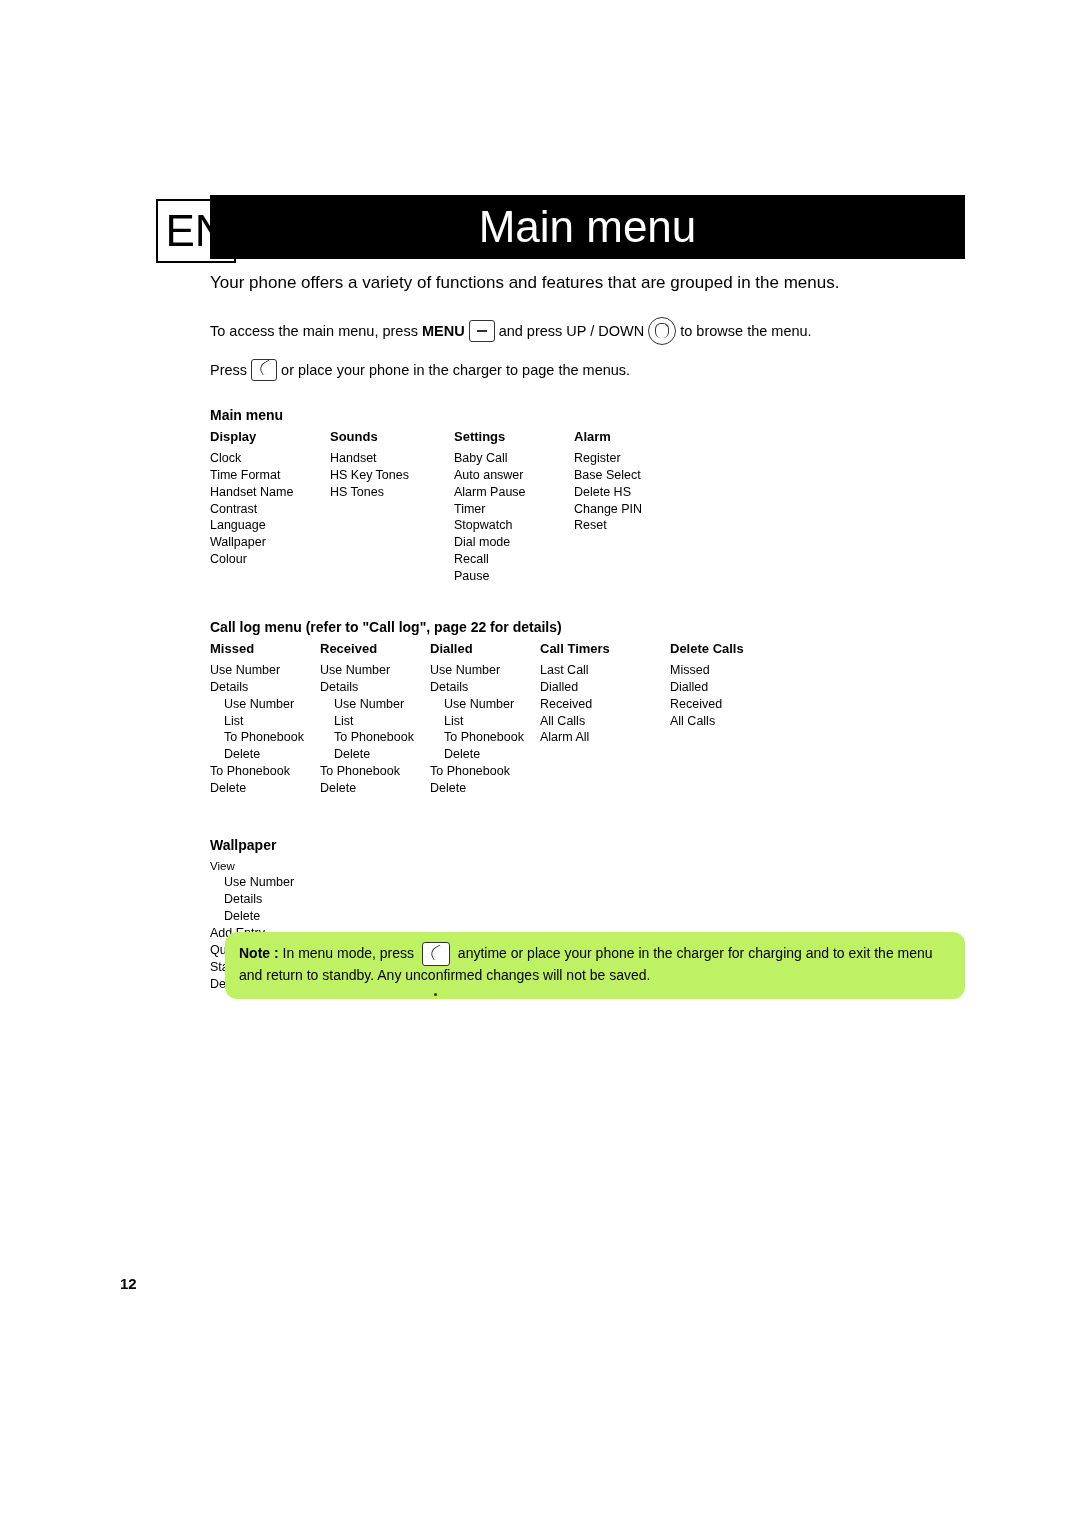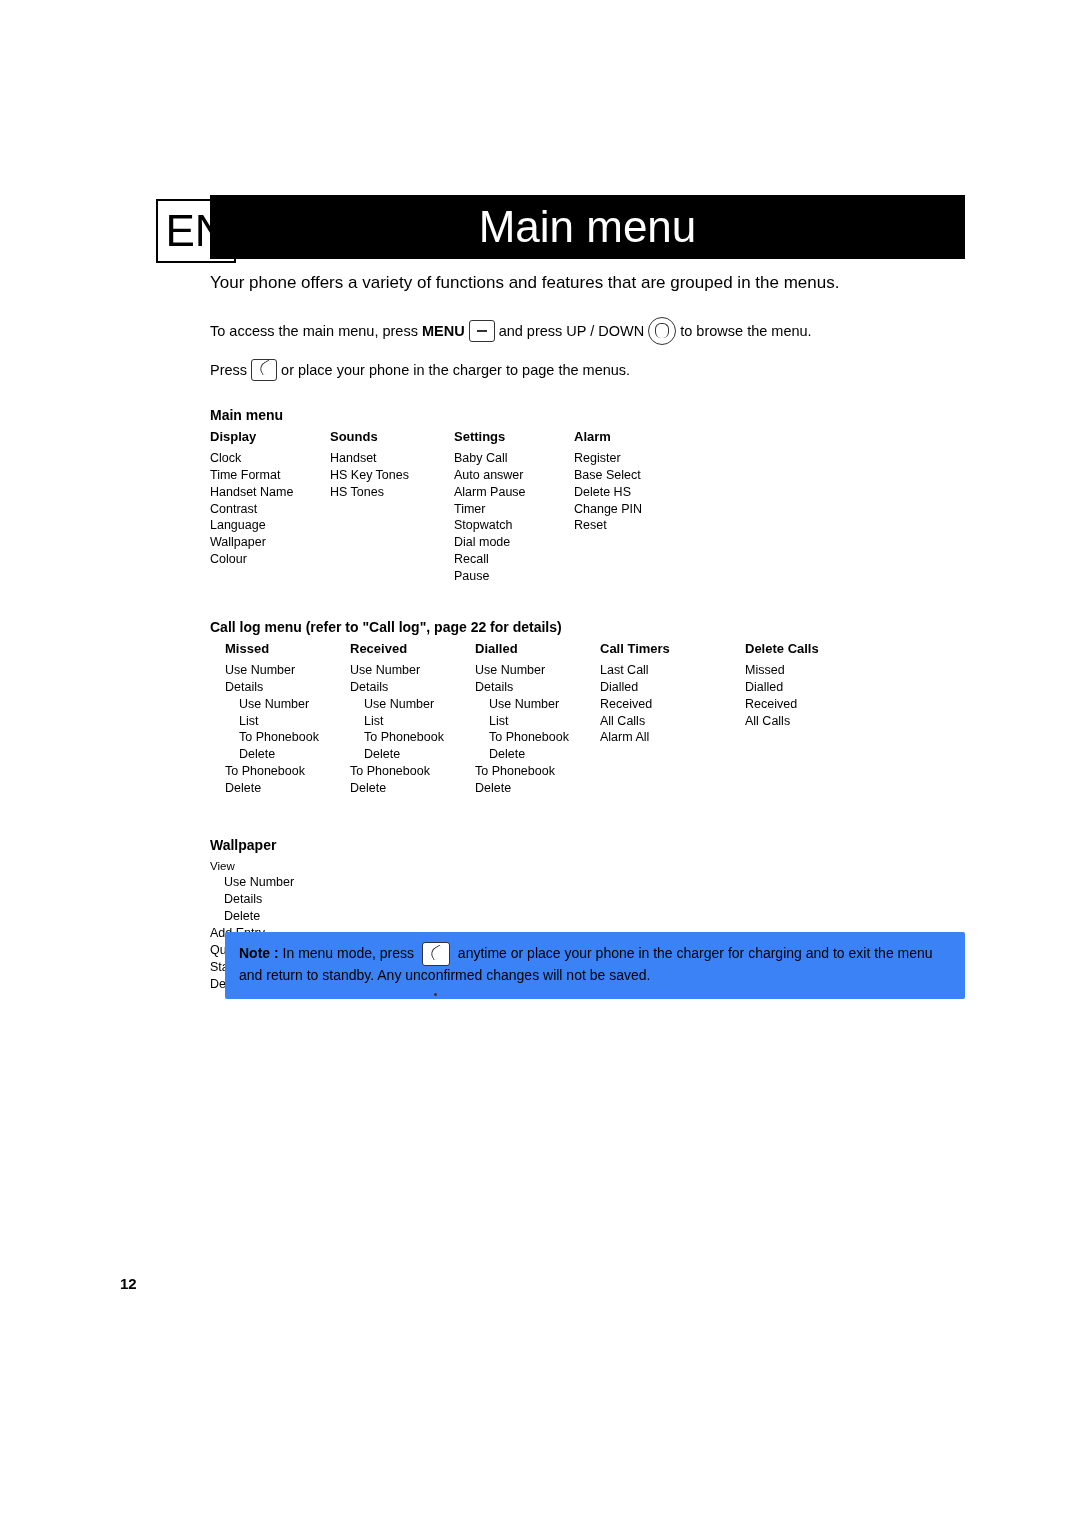--- a/index.html
+++ b/index.html
@@ -164,21 +164,20 @@
   }
 
   
   .callog-cols, .delete-cols {
     display: flex;
     margin-top: 4px;
   }
   .cl-col {
     width: 120px;
     margin-right: 0px;
-    margin-left: 15px;
   }
   .cl-col.narrow { width: 110px; }
   .cl-col h4 {
     font-size: 13px;
     font-weight: 700;
     margin: 0 0 6px 0;
     white-space: nowrap;
   }
   .cl-list {
     font-size: 12.5px;
@@ -193,22 +192,22 @@
     margin-top: 2px;
   }
   .pb-view { font-size: 11.5px; }
 
   
   .note-box {
     position: absolute;
     left: 225px;
     top: 932px;
     right: 115px;
-    background: #3b82f6;
-    border-radius: 2px;
+    background: #bef264;
+    border-radius: 12px;
     padding: 10px 14px 14px 14px;
     font-size: 14px;
     line-height: 1.35;
     box-shadow: 0 0 0 0px #e8e8e8;
   }
   .note-box .bold { font-weight: 700; }
   .note-box .icon-box {
     width: 28px;
     height: 24px;
   }

